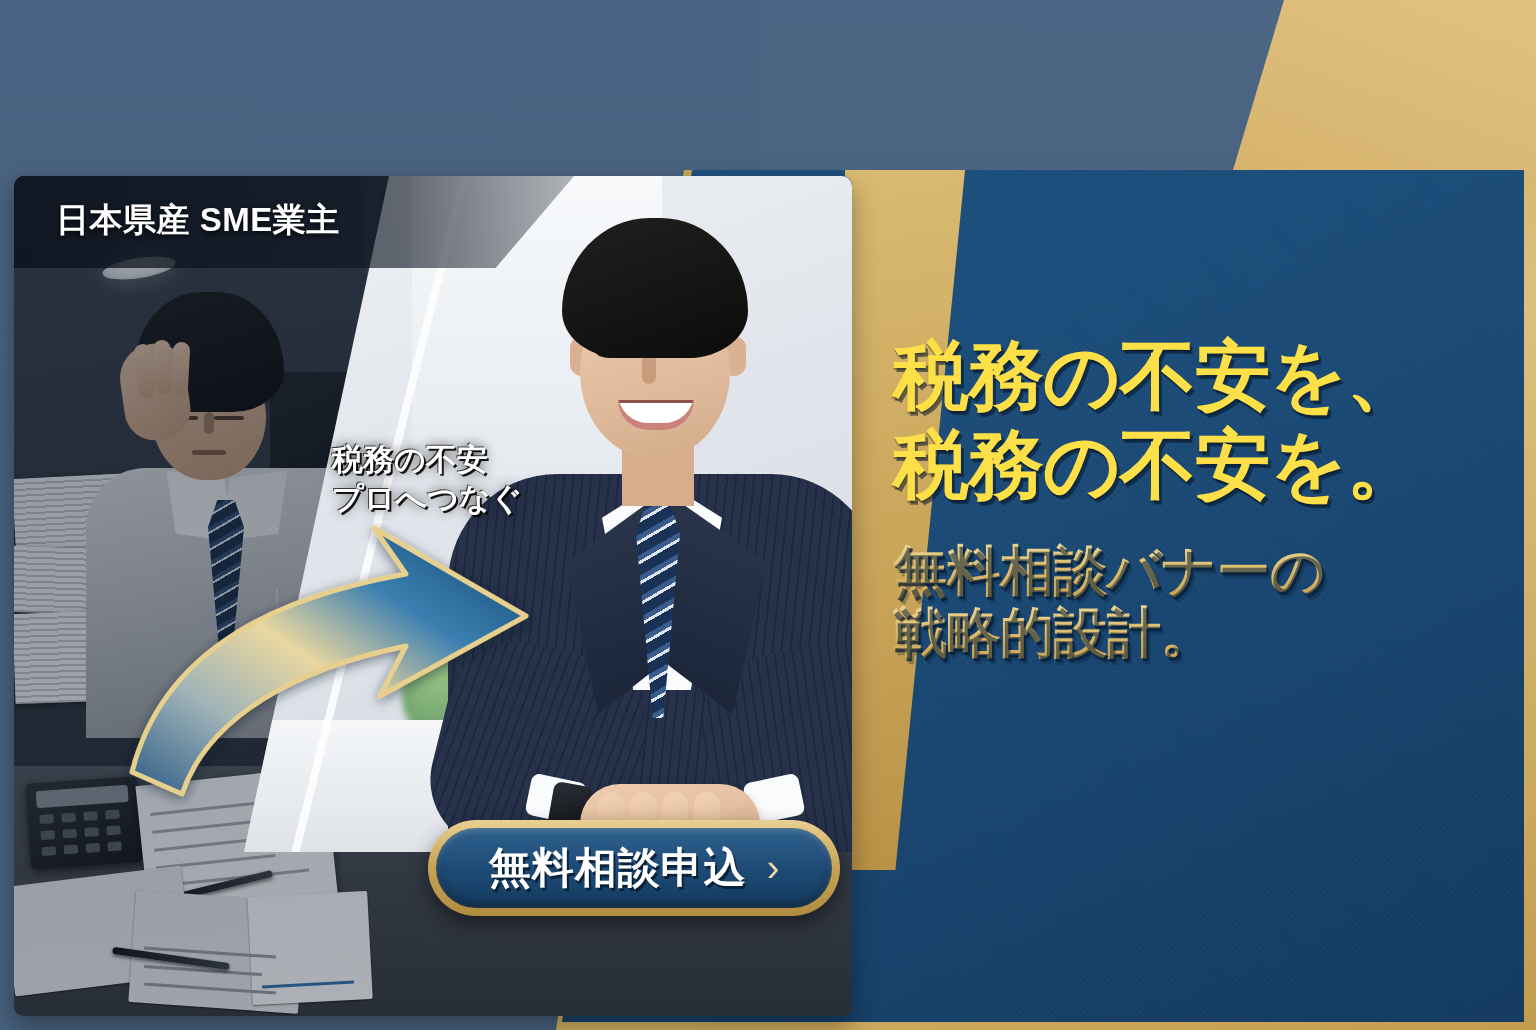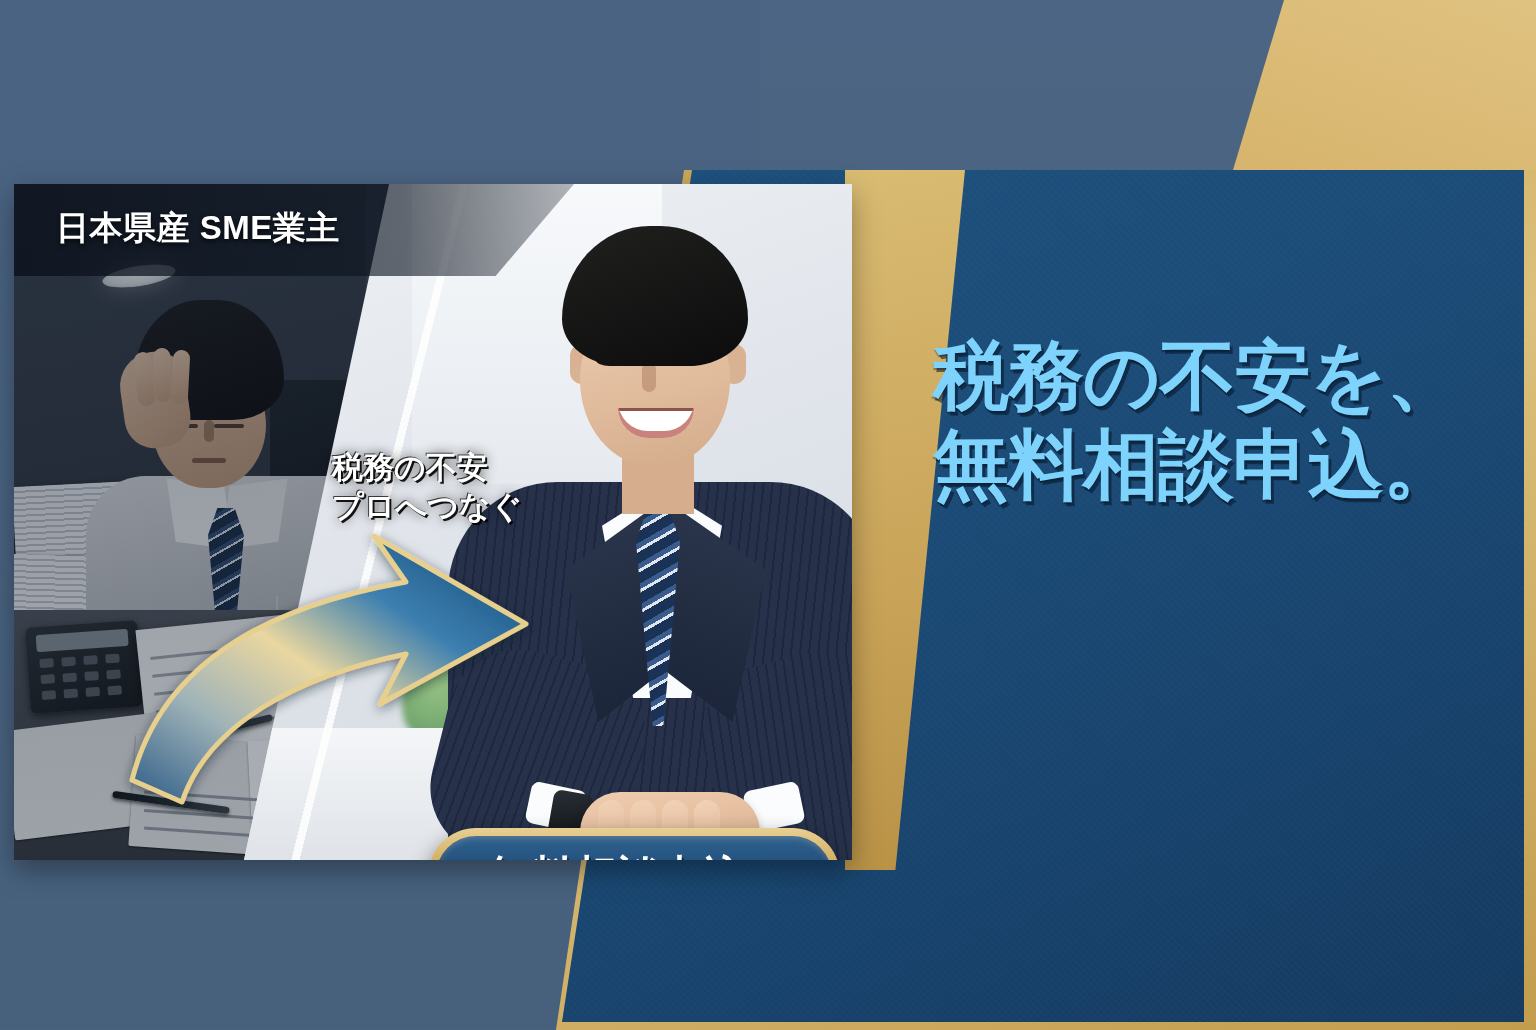--- a/index.html
+++ b/index.html
@@ -40,41 +40,41 @@
   
   .gold-wedge{
     position:absolute;left:845px;top:170px;width:120px;height:700px;
     background:linear-gradient(170deg,#d9bb72 0%,#c8a358 60%,#b99246 100%);
     clip-path:polygon(0 0,100% 0,42% 100%,0 100%);
   }
 
   
   .copy{position:absolute;left:893px;top:336px;width:610px;}
   .hl-line{
-    color:#7dd3fc;font-weight:700;font-size:76px;line-height:1.04;
+    color:#fde047;font-weight:700;font-size:76px;line-height:1.04;
     letter-spacing:-1px;white-space:nowrap;
     text-shadow:3px 4px 0 rgba(5,22,40,.55), 0 2px 1px rgba(0,0,0,.35);
-    margin-left:40px;
   }
   .hl-line + .hl-line{margin-top:10px;}
   .sub{margin-top:36px;}
   .sub-line{
     color:#e3c479;font-weight:700;font-size:54px;line-height:1.14;
     letter-spacing:-0.5px;white-space:nowrap;
     text-shadow:2px 3px 0 rgba(6,28,50,.55);
     background:linear-gradient(180deg,#f0d798 0%,#dcbc6e 48%,#c8a252 100%);
     -webkit-background-clip:text;background-clip:text;
     -webkit-text-fill-color:transparent;
     filter:drop-shadow(2px 3px 0 rgba(6,28,50,.5));
   }
 
   
   .banner{
-    position:absolute;left:14px;top:184px;width:838px;height:676px;overflow:hidden;
+    position:absolute;left:14px;top:176px;width:838px;height:840px;overflow:hidden;
     box-shadow:0 10px 26px rgba(0,0,0,.35);
+    border-radius:10px;
   }
   
   .photo-left{position:absolute;inset:0;background:#2b323c;}
   .pl-sky{position:absolute;inset:0;
     background:linear-gradient(170deg,#39424e 0%,#2d3541 40%,#222830 100%);}
   
   .shelf{position:absolute;background:#434c59;}
   .binder{position:absolute;border-radius:2px;}
   .pl-desk{position:absolute;left:0;bottom:0;width:100%;height:250px;
     background:linear-gradient(180deg,#4d545e 0%,#333942 100%);}
@@ -234,21 +234,25 @@
   <div class="bg-gold-topright2"></div>
   <div class="bg-noise"></div>
 
   <div class="navy-frame"></div>
   <div class="navy-panel"></div>
   <div class="navy-panel-tex"></div>
   <div class="gold-wedge"></div>
 
   <div class="copy">
     <div class="hl-line">税務の不安を、</div>
-    <div class="hl-line">無料相談申込。</div>
+    <div class="hl-line">税務の不安を。</div>
+    <div class="sub">
+      <div class="sub-line">無料相談バナーの</div>
+      <div class="sub-line">戦略的設計。</div>
+    </div>
   </div>
 
   <div class="banner">
 
     <div class="photo-left">
       <div class="pl-sky"></div>
 
       <div class="shelf" style="left:360px;top:0;width:478px;height:16px;"></div>
       <div class="shelf" style="left:360px;top:150px;width:478px;height:14px;"></div>
       <div class="shelf" style="left:360px;top:306px;width:478px;height:14px;"></div>

